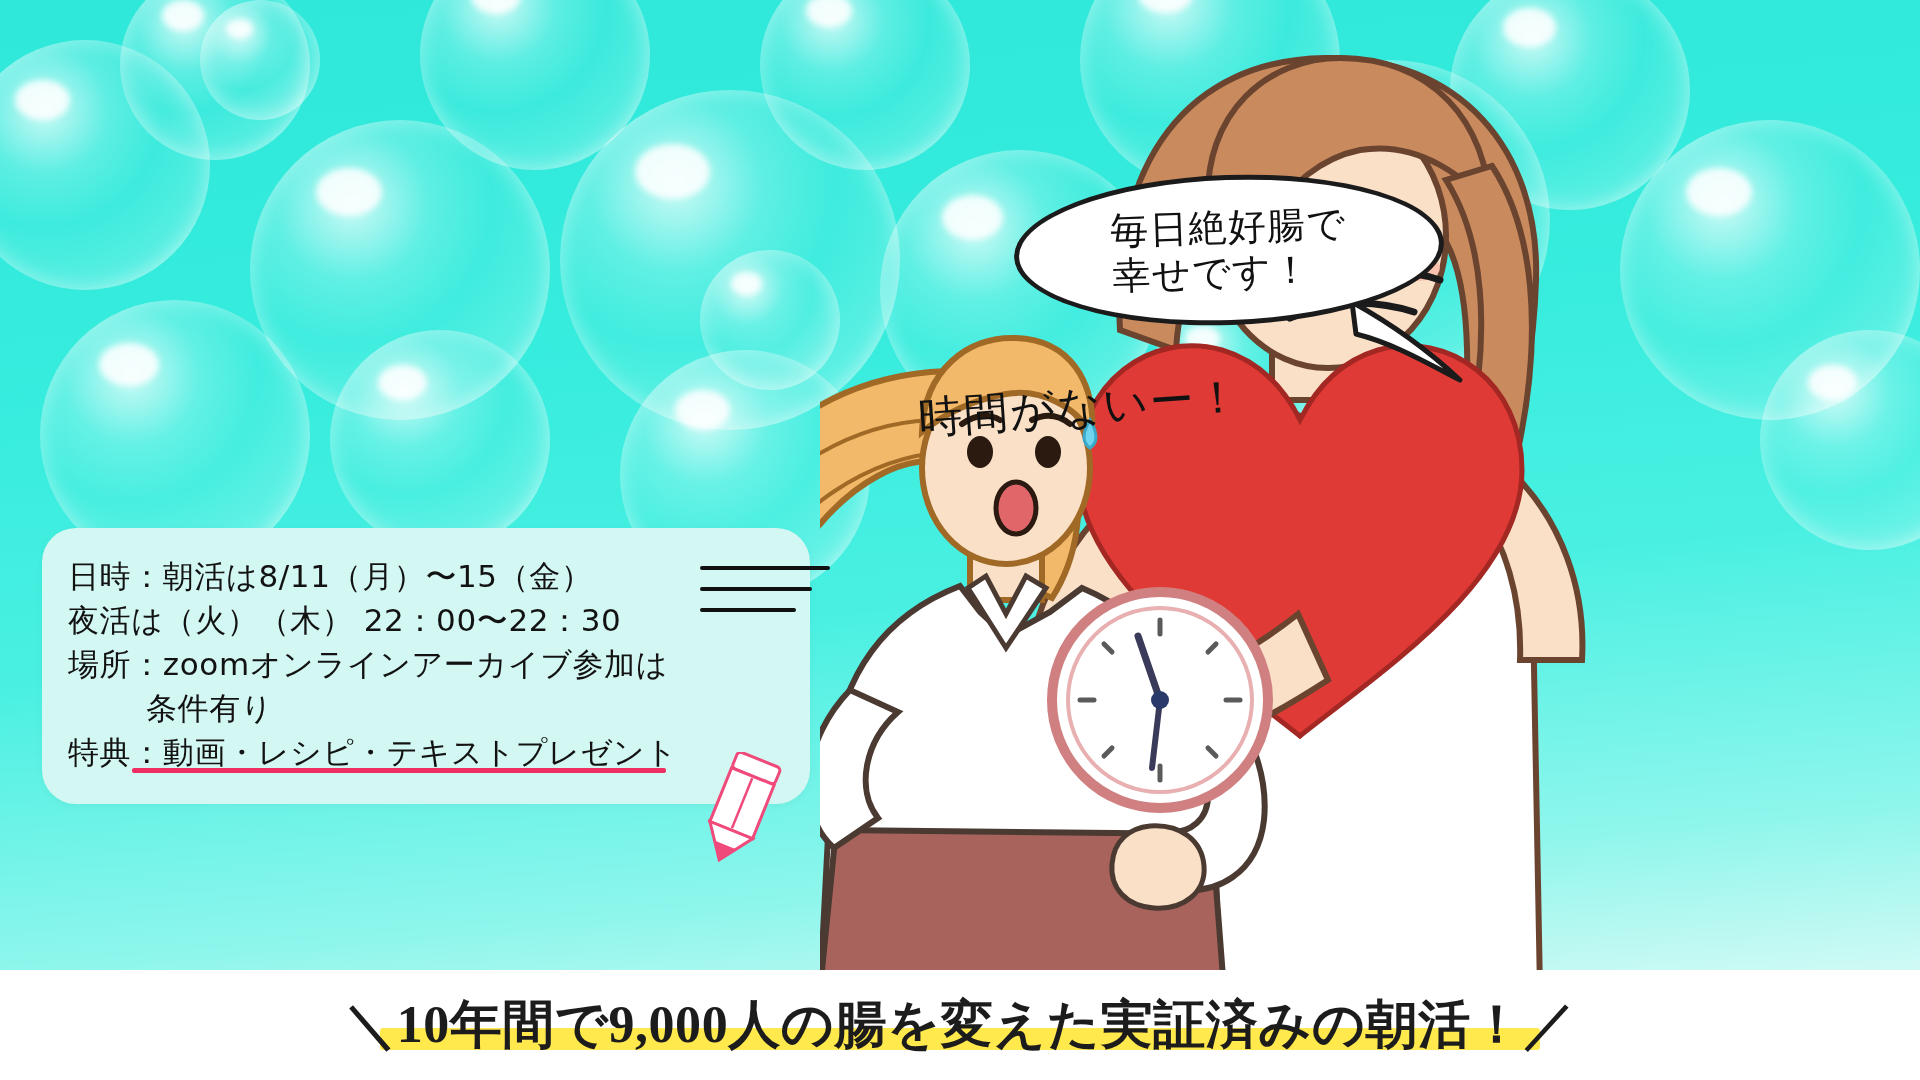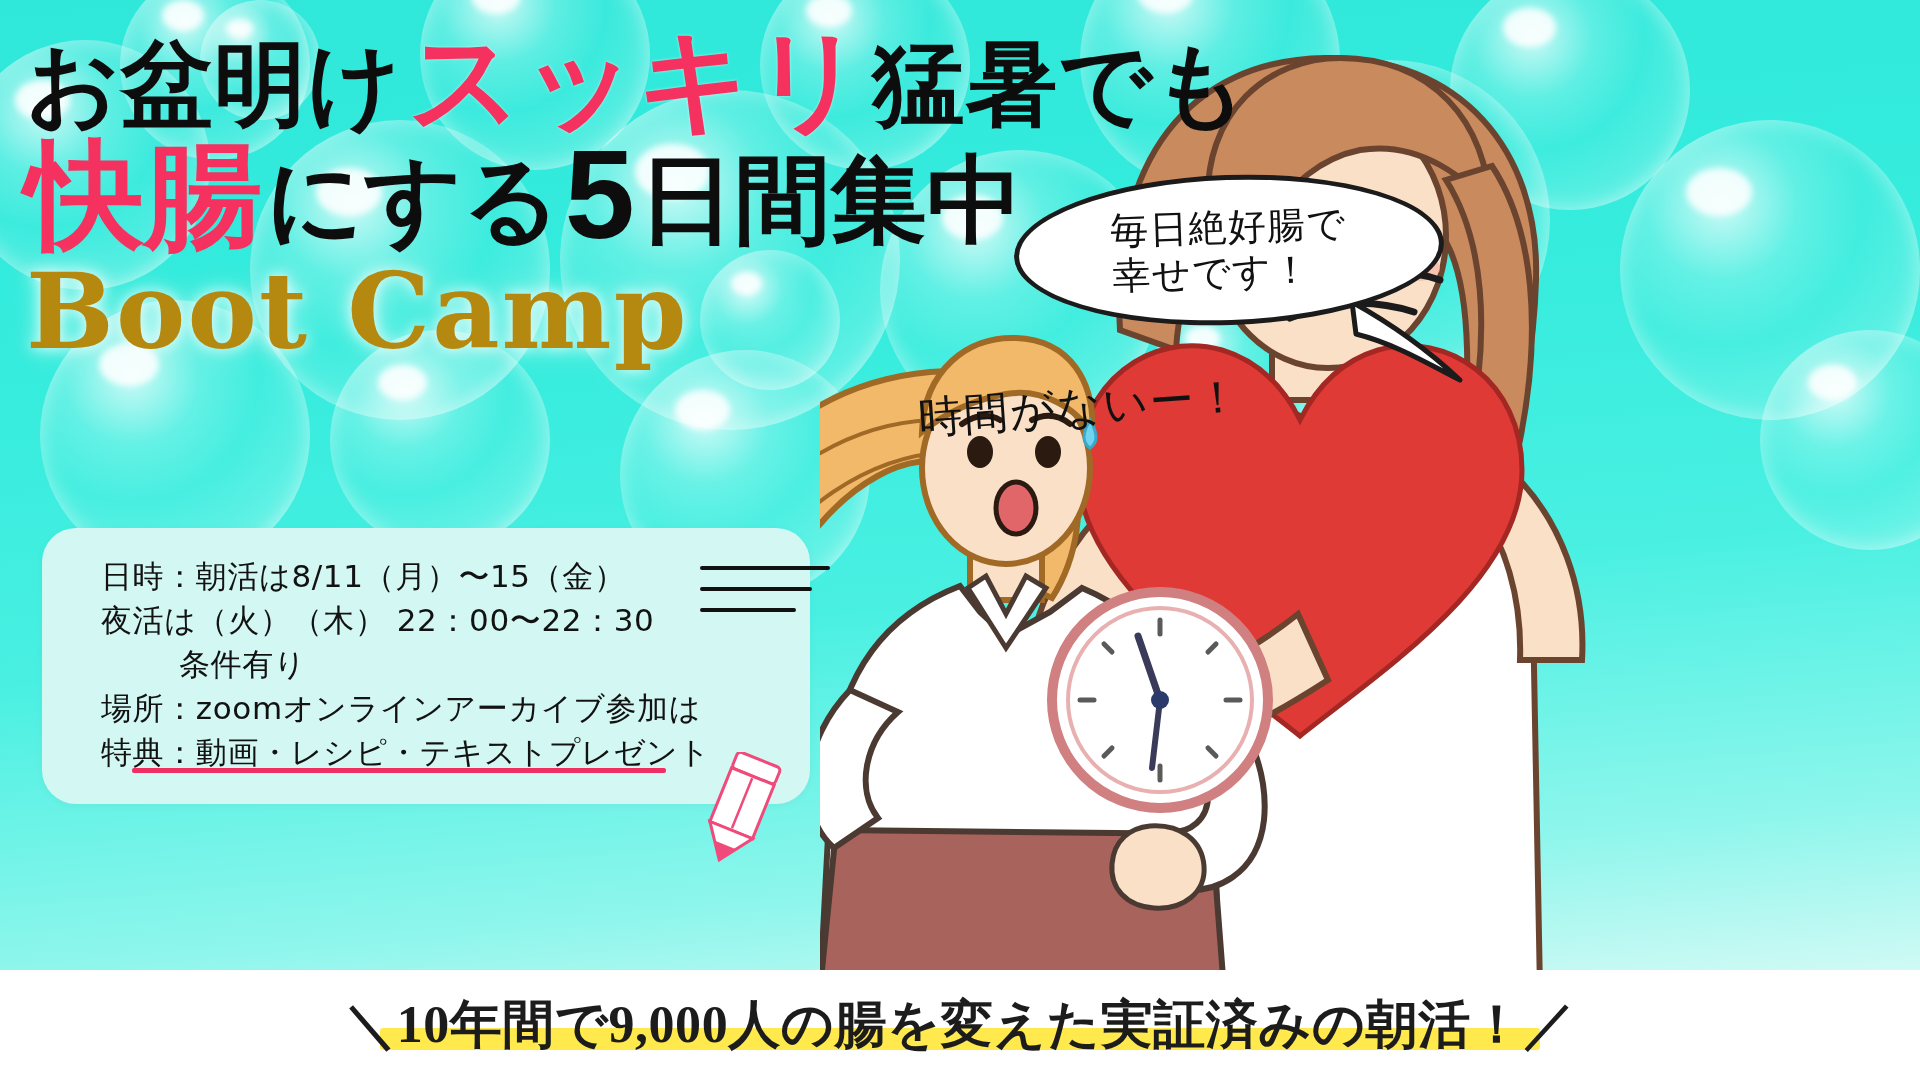--- a/index.html
+++ b/index.html
@@ -51,21 +51,20 @@
   
   .infobox{
     position:absolute;left:42px;top:528px;width:720px;
     background:#d3f7f2;border-radius:34px;padding:26px 22px 30px 26px;
     z-index:6;box-shadow:0 2px 8px rgba(0,0,0,.04);
   }
   .info-line{
     font-family:"DejaVu Sans","Liberation Sans",sans-serif;
     font-size:31px;line-height:1.42;color:#121212;white-space:nowrap;
     letter-spacing:.02em;
-    margin-left:33px;
   }
   .info-line.indent{padding-left:78px;}
   .info-underline{
     position:absolute;left:64px;bottom:1px;width:534px;height:5px;
     background:#ef2f63;border-radius:2px;
   }
   
   .deco-lines{position:absolute;left:700px;top:566px;z-index:7;}
   .deco-lines span{display:block;height:4px;background:#111;border-radius:2px;margin-bottom:17px;}
   
@@ -130,46 +129,32 @@
     <div class="bub" style="left:1620px;top:120px;width:300px;height:300px;"></div>
     <div class="bub" style="left:40px;top:300px;width:270px;height:270px;"></div>
     <div class="bub" style="left:330px;top:330px;width:220px;height:220px;"></div>
     <div class="bub" style="left:620px;top:350px;width:250px;height:250px;"></div>
     <div class="bub" style="left:1760px;top:330px;width:220px;height:220px;"></div>
     <div class="bub" style="left:200px;top:0px;width:120px;height:120px;"></div>
     <div class="bub" style="left:700px;top:250px;width:140px;height:140px;"></div>
     <div class="bub" style="left:1150px;top:300px;width:160px;height:160px;"></div>
   </div>
 
-  <div class="headline">
-    <div class="hl-row">
-      <span class="hl1 ink">お盆明け</span>
-      <span class="pink">スッキリ</span>
-      <span class="hl1 ink">猛暑でも</span>
-    </div>
-    <div class="hl-row" style="margin-top:4px;">
-      <span class="pink2">快腸</span>
-      <span class="hl2 ink">にする</span>
-      <span class="num5">5</span>
-      <span class="hl2 ink">日間集中</span>
-    </div>
-    <div class="bootcamp">Boot Camp</div>
-  </div>
 
   <div class="deco-lines">
     <span style="width:130px;"></span>
     <span style="width:112px;"></span>
     <span style="width:96px;"></span>
   </div>
 
   <div class="infobox">
     <div class="info-line">日時：朝活は8/11（月）〜15（金）</div>
     <div class="info-line">夜活は（火）（木） 22：00〜22：30</div>
+    <div class="info-line">場所：zoomオンラインアーカイブ参加は</div>
     <div class="info-line indent">条件有り</div>
-    <div class="info-line">場所：zoomオンラインアーカイブ参加は</div>
     <div style="position:relative;">
       <div class="info-line">特典：動画・レシピ・テキストプレゼント</div>
       <div class="info-underline"></div>
     </div>
   </div>
 
   <svg class="marker" viewBox="0 0 120 118">
     <g transform="rotate(22 60 59)">
       <rect x="36" y="4" width="46" height="18" rx="4" fill="#ffffff" stroke="#f04a7b" stroke-width="3"></rect>
       <rect x="36" y="22" width="46" height="58" fill="#ffffff" stroke="#f04a7b" stroke-width="3"></rect>

